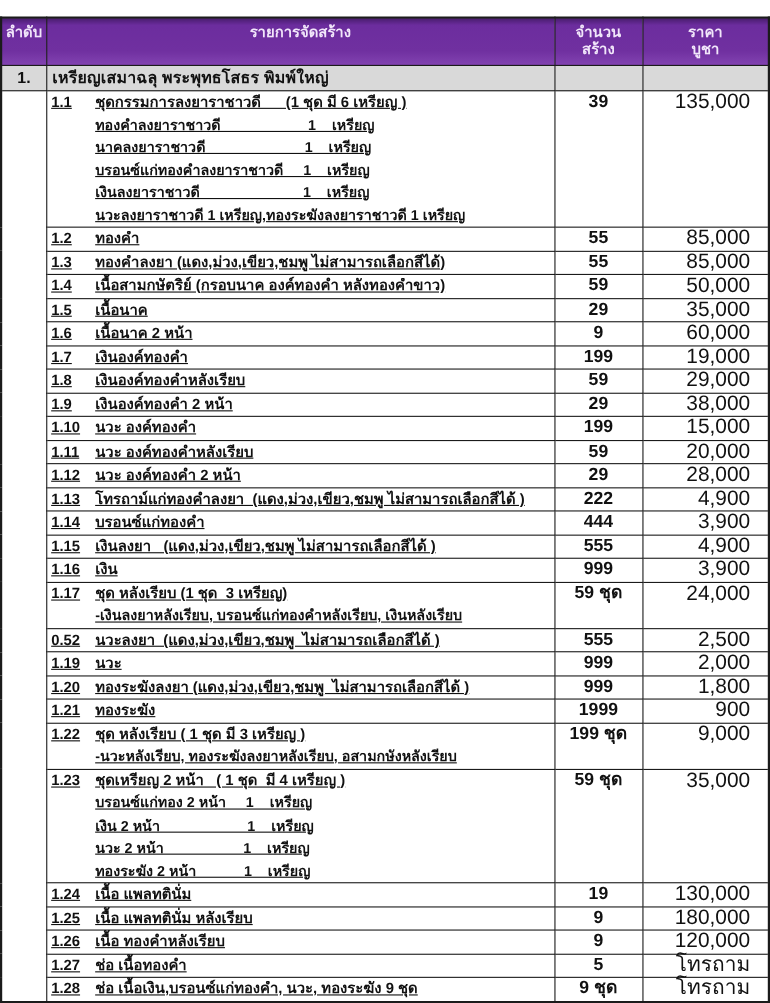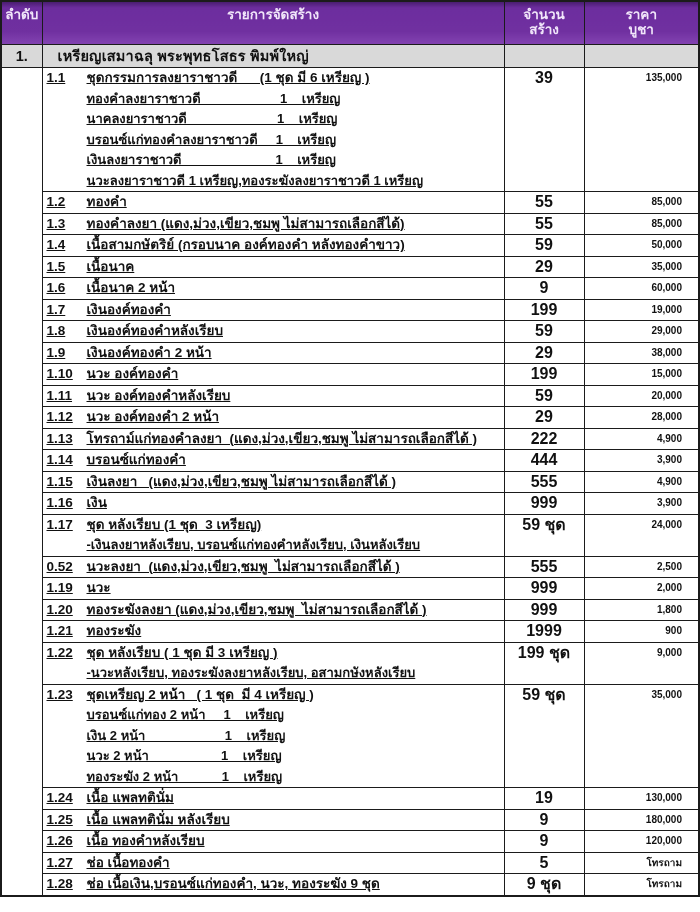--- a/index.html
+++ b/index.html
@@ -4,20 +4,21 @@
 <style>
   html,body { margin:0; padding:0; background:#ffffff; }
   body { font-family:"Liberation Sans","DejaVu Sans",sans-serif; color:#111; }
   .page { width:700px; }
 
   table.price-table {
     border-collapse:collapse;
     table-layout:fixed;
     width:700px;
     border:2px solid #1b1b1b;
+    margin-top:15px;
   }
   col.c1{width:41px;} col.c2{width:462px;} col.c3{width:80px;} col.c4{width:115px;}
 
   th, td { border:1.5px solid #1b1b1b; padding:0; }
 
   
   thead th {
     background:linear-gradient(180deg,#4a1d70 0%,#6c2d9e 14%,#7030a0 70%,#8243b1 100%);
     color:#f1e6fa;
     font-size:13.5px;
@@ -32,36 +33,36 @@
 
   
   tr.section td {
     background:#d9d9d9;
     font-weight:bold;
     font-size:14.5px;
     line-height:21px;
     height:22px;
   }
   td.sec-no { text-align:center; }
-  td.sec-title { padding-left:15px; letter-spacing:.2px; }
+  td.sec-title { padding-left:5px; letter-spacing:.2px; }
 
   
   td.d-index { background:#ffffff; }
   td.d-desc { vertical-align:top; font-weight:bold; font-size:13.5px;text-decoration:underline; }
   .dline { display:flex; line-height:20.5px; }
   .rno { flex:0 0 40px; padding-left:4px; }
   .dtext { white-space:pre-wrap;text-align:right; }
   .sline { padding-left:44px; line-height:20.5px; white-space:pre-wrap; font-weight:bold; font-size:13px; }
   td.d-qty {
     text-align:center; vertical-align:top;
     font-weight:bold; font-size:16px; line-height:20.5px;
   }
   td.d-price {
     text-align:right; vertical-align:top; padding-right:16px;
-    font-weight:bold; font-size:10px; line-height:20.5px;
+    font-weight:normal; font-size:19px; line-height:20.5px;
   }
 </style>
 </head>
 <body>
 
 <div class="page">
   <table class="price-table">
     <colgroup>
       <col class="c1">
         <col class="c2">

